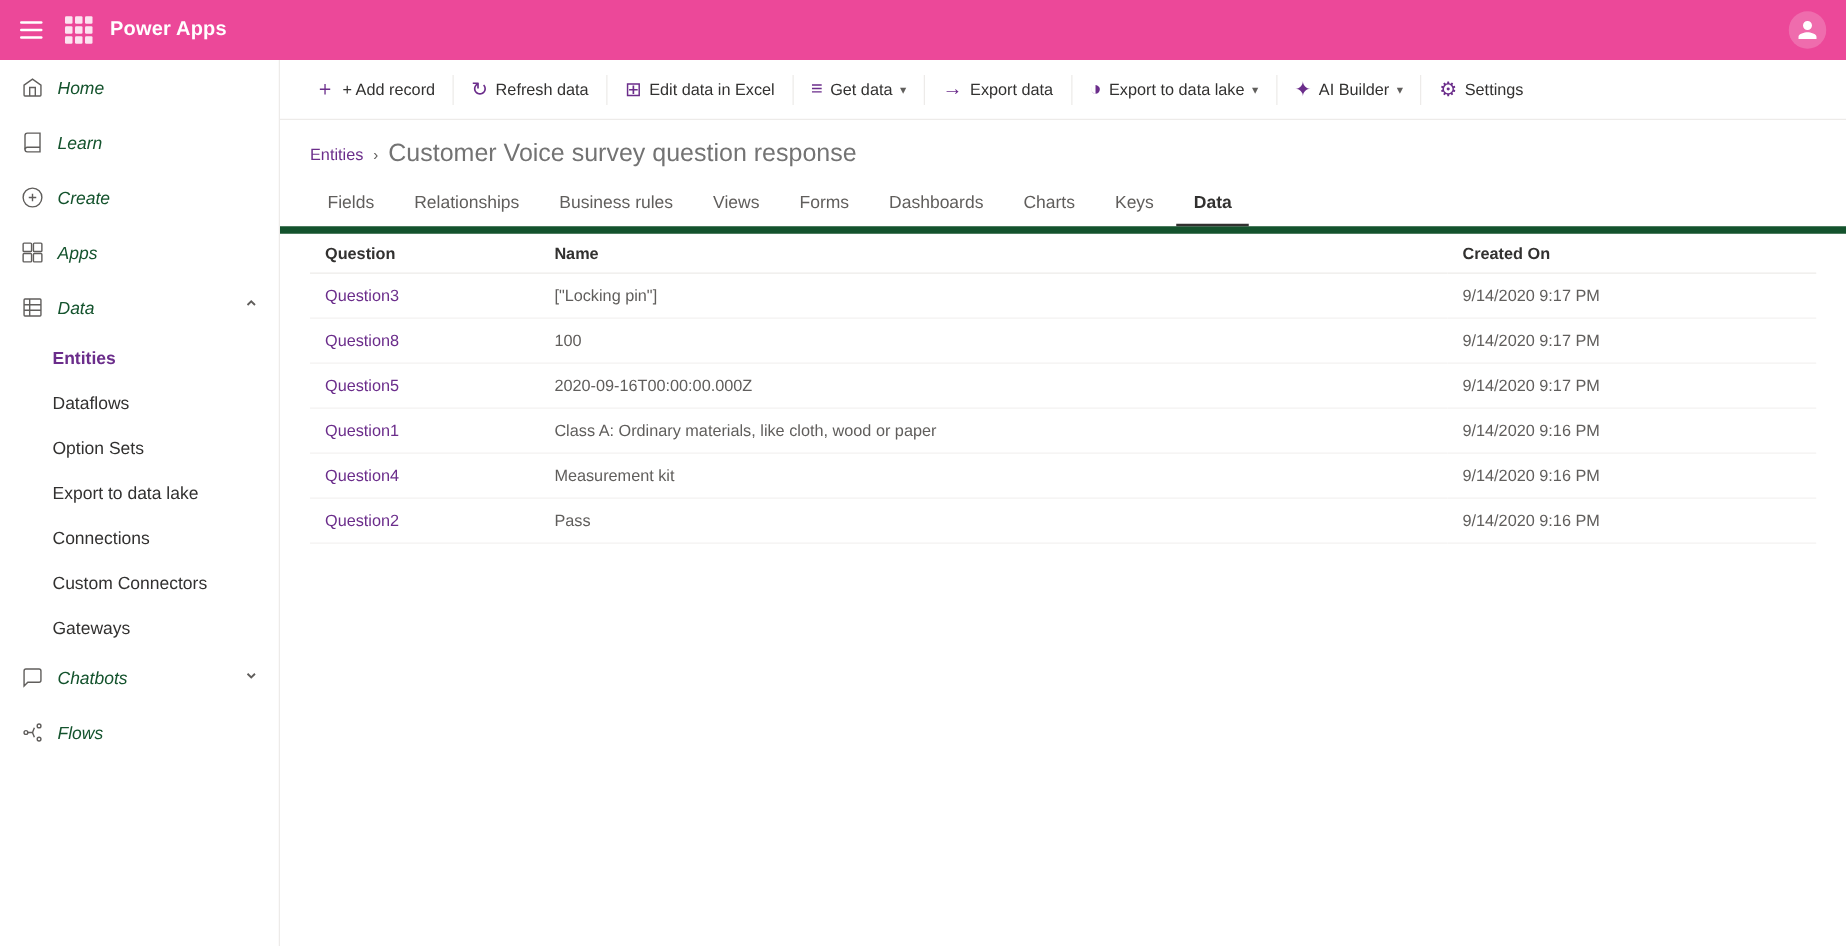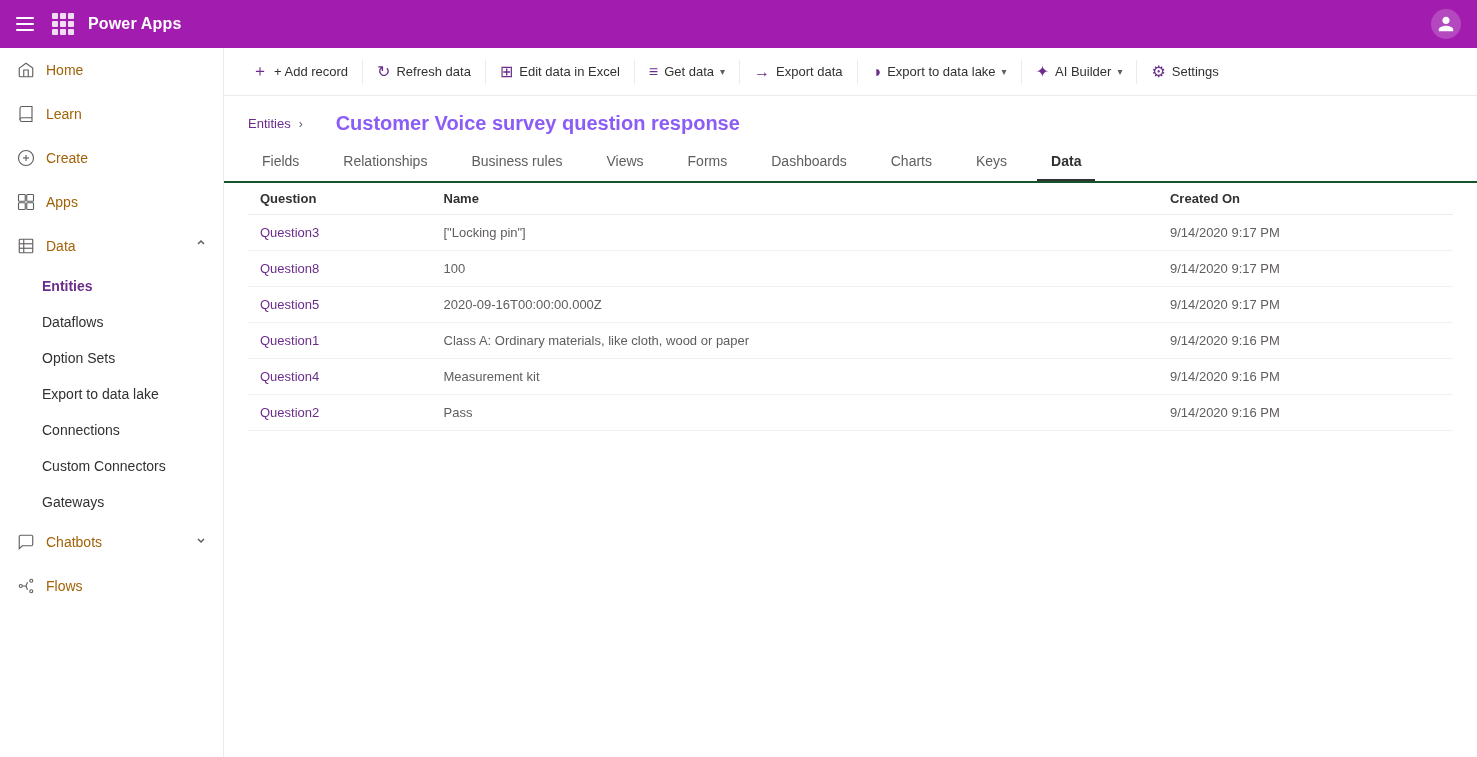--- a/index.html
+++ b/index.html
@@ -1,20 +1,20 @@
 <!DOCTYPE html>
 <html><head>
   <meta charset="utf-8">
   <style>
     * { box-sizing: border-box; margin: 0; padding: 0; }
     body { font-family: 'Segoe UI', Arial, sans-serif; font-size: 14px; color: #323130; background: #f3f2f1; display: flex; flex-direction: column; height: 100vh; overflow: hidden; }
 
     
     .top-bar {
-      background: #a21caf;
+      background: #ec4899;
       height: 48px;
       display: flex;
       align-items: center;
       padding: 0 16px;
       flex-shrink: 0;
     }
     .top-bar-grid {
       display: flex;
       align-items: center;
       gap: 10px;
@@ -48,23 +48,24 @@
       flex-direction: column;
       overflow-y: auto;
       flex-shrink: 0;
     }
     .sidebar-item {
       display: flex;
       align-items: center;
       gap: 10px;
       padding: 12px 16px;
       cursor: pointer;
-      color: #a16207;
+      color: #14532d;
       font-size: 14px;
       position: relative;
+      font-style: italic;
     }
     .sidebar-icon { width: 20px; height: 20px; display: flex; align-items: center; justify-content: center; flex-shrink: 0; }
     .sidebar-icon svg { width: 18px; height: 18px; }
     .sidebar-sub-item {
       padding: 10px 16px 10px 42px;
       cursor: pointer;
       color: #323130;
       font-size: 14px;
     }
     .sidebar-sub-item.active {
@@ -118,28 +119,28 @@
       padding: 16px 24px 8px;
       display: flex;
       align-items: center;
       gap: 8px;
       font-size: 13px;
       color: #605e5c;
       flex-shrink: 0;
     }
     .breadcrumb-link { color: #6b2d8b; cursor: pointer; }
     .breadcrumb-sep { color: #605e5c; font-size: 12px; }
-    .breadcrumb-current { color: #8b5cf6; font-size: 20px; font-weight: 700; margin-left: 25px; }
+    .breadcrumb-current { color: #737373; font-size: 20px; font-weight: 400; }
 
     
     .tabs-bar {
       display: flex;
-      gap: 16px;
+      gap: 4px;
       padding: 0 24px;
-      border-bottom: 2px solid #14532d;
+      border-bottom: 6px solid #14532d;
       flex-shrink: 0;
     }
     .tab {
       padding: 10px 14px;
       cursor: pointer;
       font-size: 14px;
       color: #605e5c;
       border-bottom: 2px solid transparent;
       white-space: nowrap;
     }

